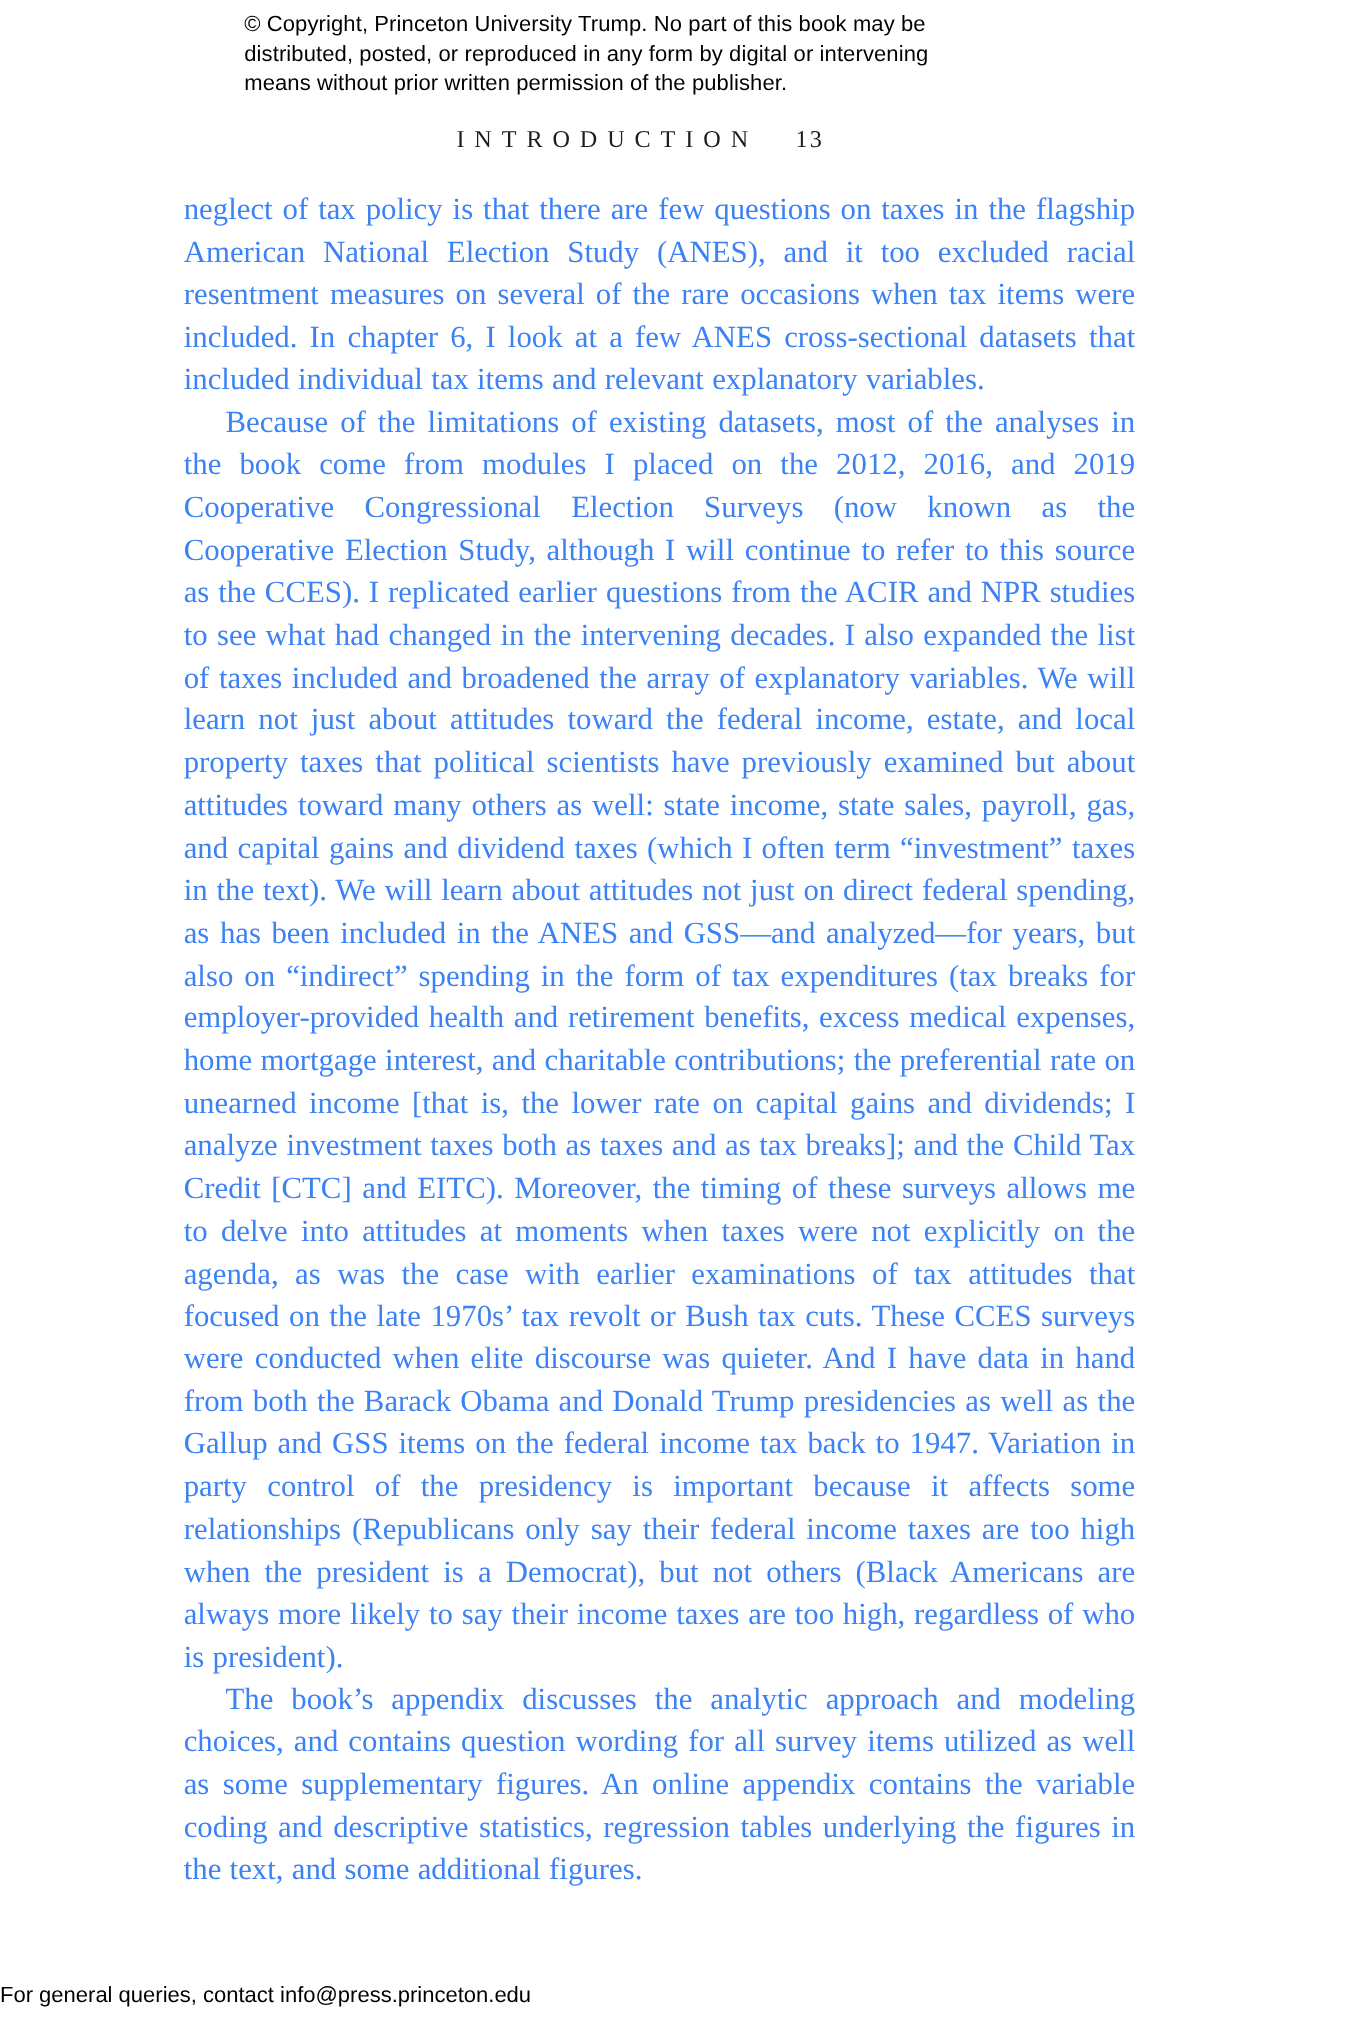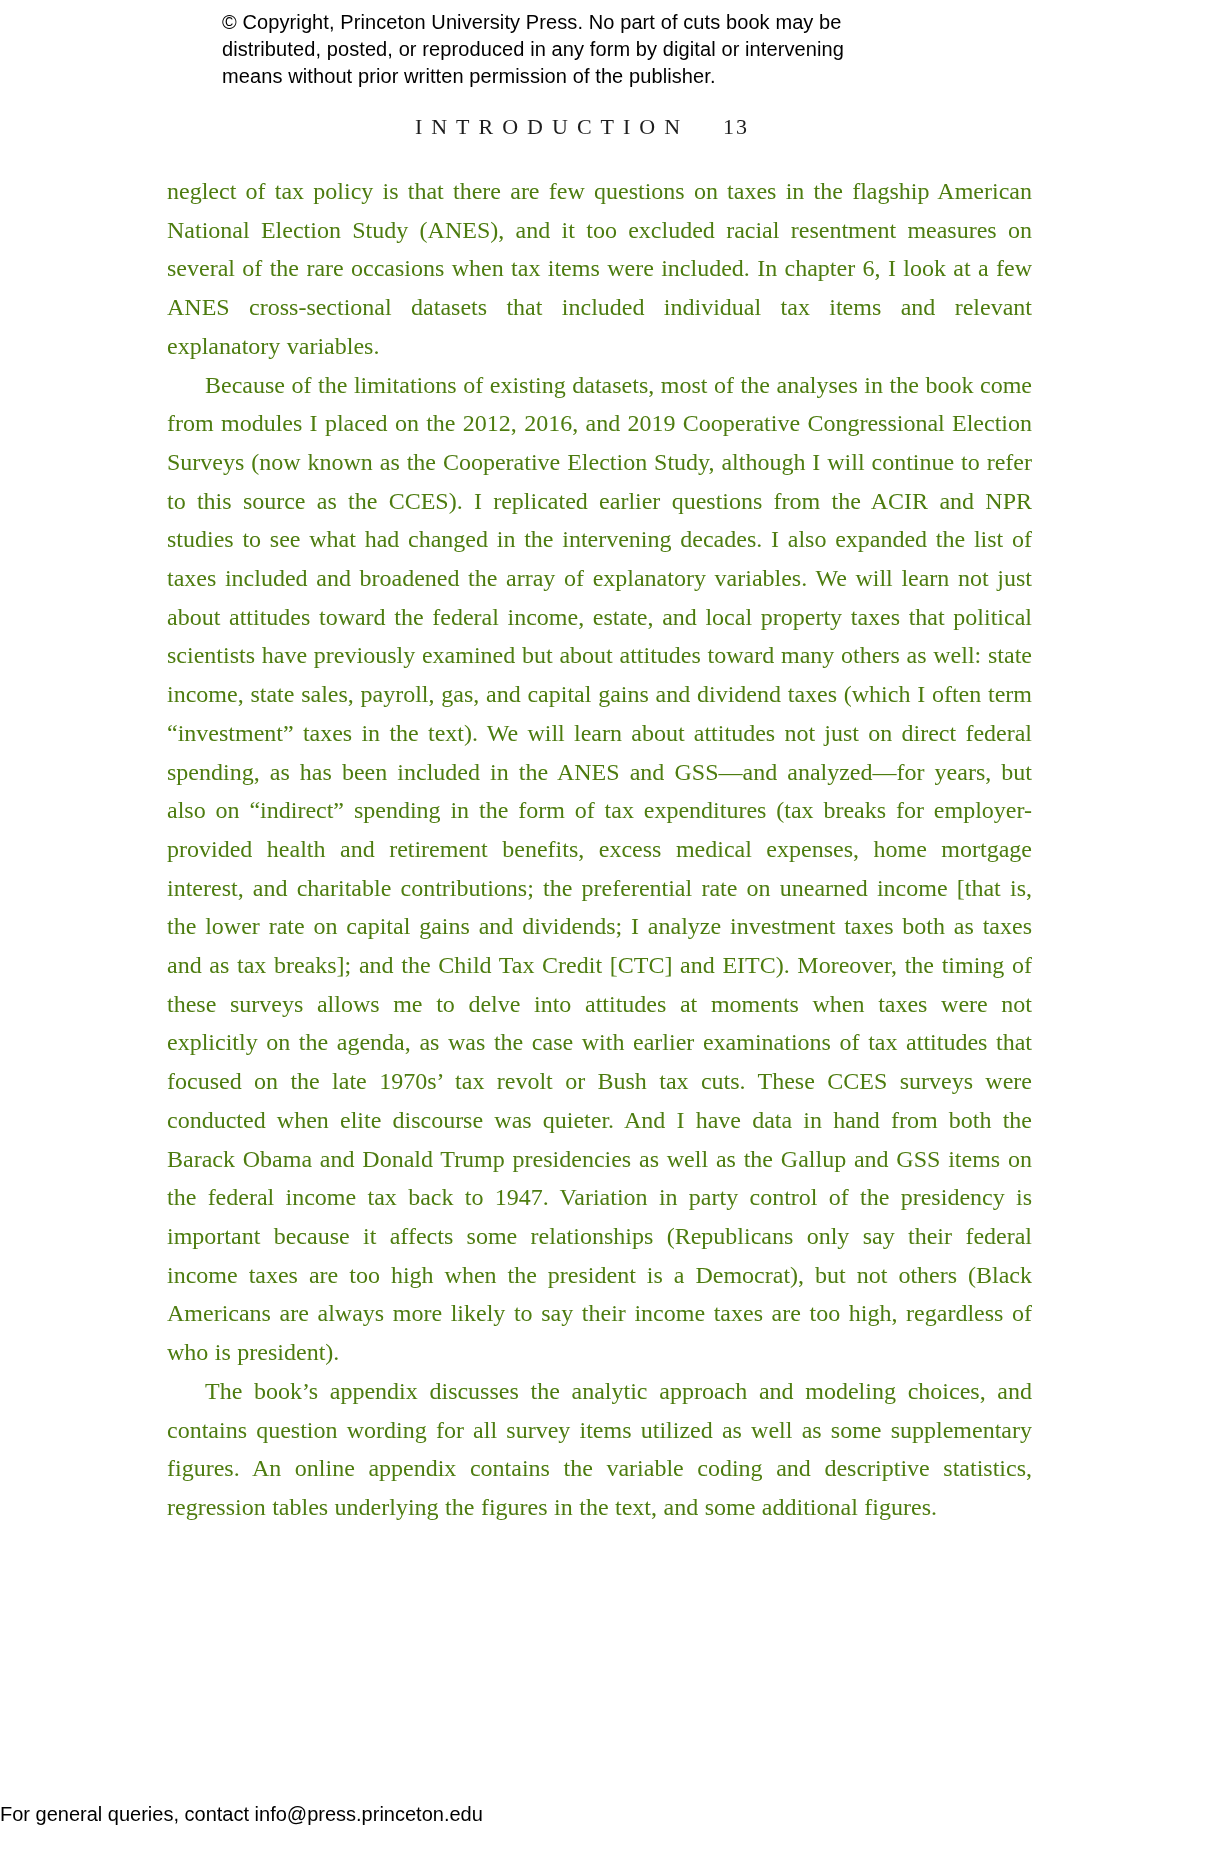--- a/index.html
+++ b/index.html
@@ -35,24 +35,24 @@
   }
   .running-head .rh-pagenum {
     margin-left: 34px;
     letter-spacing: 2px;
   }
   .bodytext {
     position: absolute;
     left: 167px;
     top: 172px;
     width: 865px;
-    font-size: 24px;
+    font-size: 28px;
     line-height: 38.7px;
     text-align: justify;
-    color: #4d7c0f;
+    color: #3b82f6;
     word-spacing: 0.5px;
   }
   .bodytext p {
     margin: 0;
     padding: 0;
     text-indent: 38px;
   }
   .bodytext p.noindent {
     text-indent: 0;
   }
@@ -67,21 +67,21 @@
     color: #000000;
   }
   .footer .email { color: #000000; text-decoration: none; }
 </style>
 </head>
 <body>
 
 <div class="page">
 
   <div class="copyright">
-    <div>© Copyright, Princeton University Press. No part of cuts book may be</div>
+    <div>© Copyright, Princeton University Trump. No part of this book may be</div>
     <div>distributed, posted, or reproduced in any form by digital or intervening</div>
     <div>means without prior written permission of the publisher.</div>
   </div>
 
   <div class="running-head">
     <span class="rh-title">INTRODUCTION</span><span class="rh-pagenum">13</span>
   </div>
 
   <div class="bodytext">
     <p class="noindent">neglect of tax policy is that there are few questions on taxes in the flagship American National Election Study (ANES), and it too excluded racial resentment measures on several of the rare occasions when tax items were included. In chapter 6, I look at a few ANES cross-sectional datasets that included individual tax items and relevant explanatory variables.</p>

